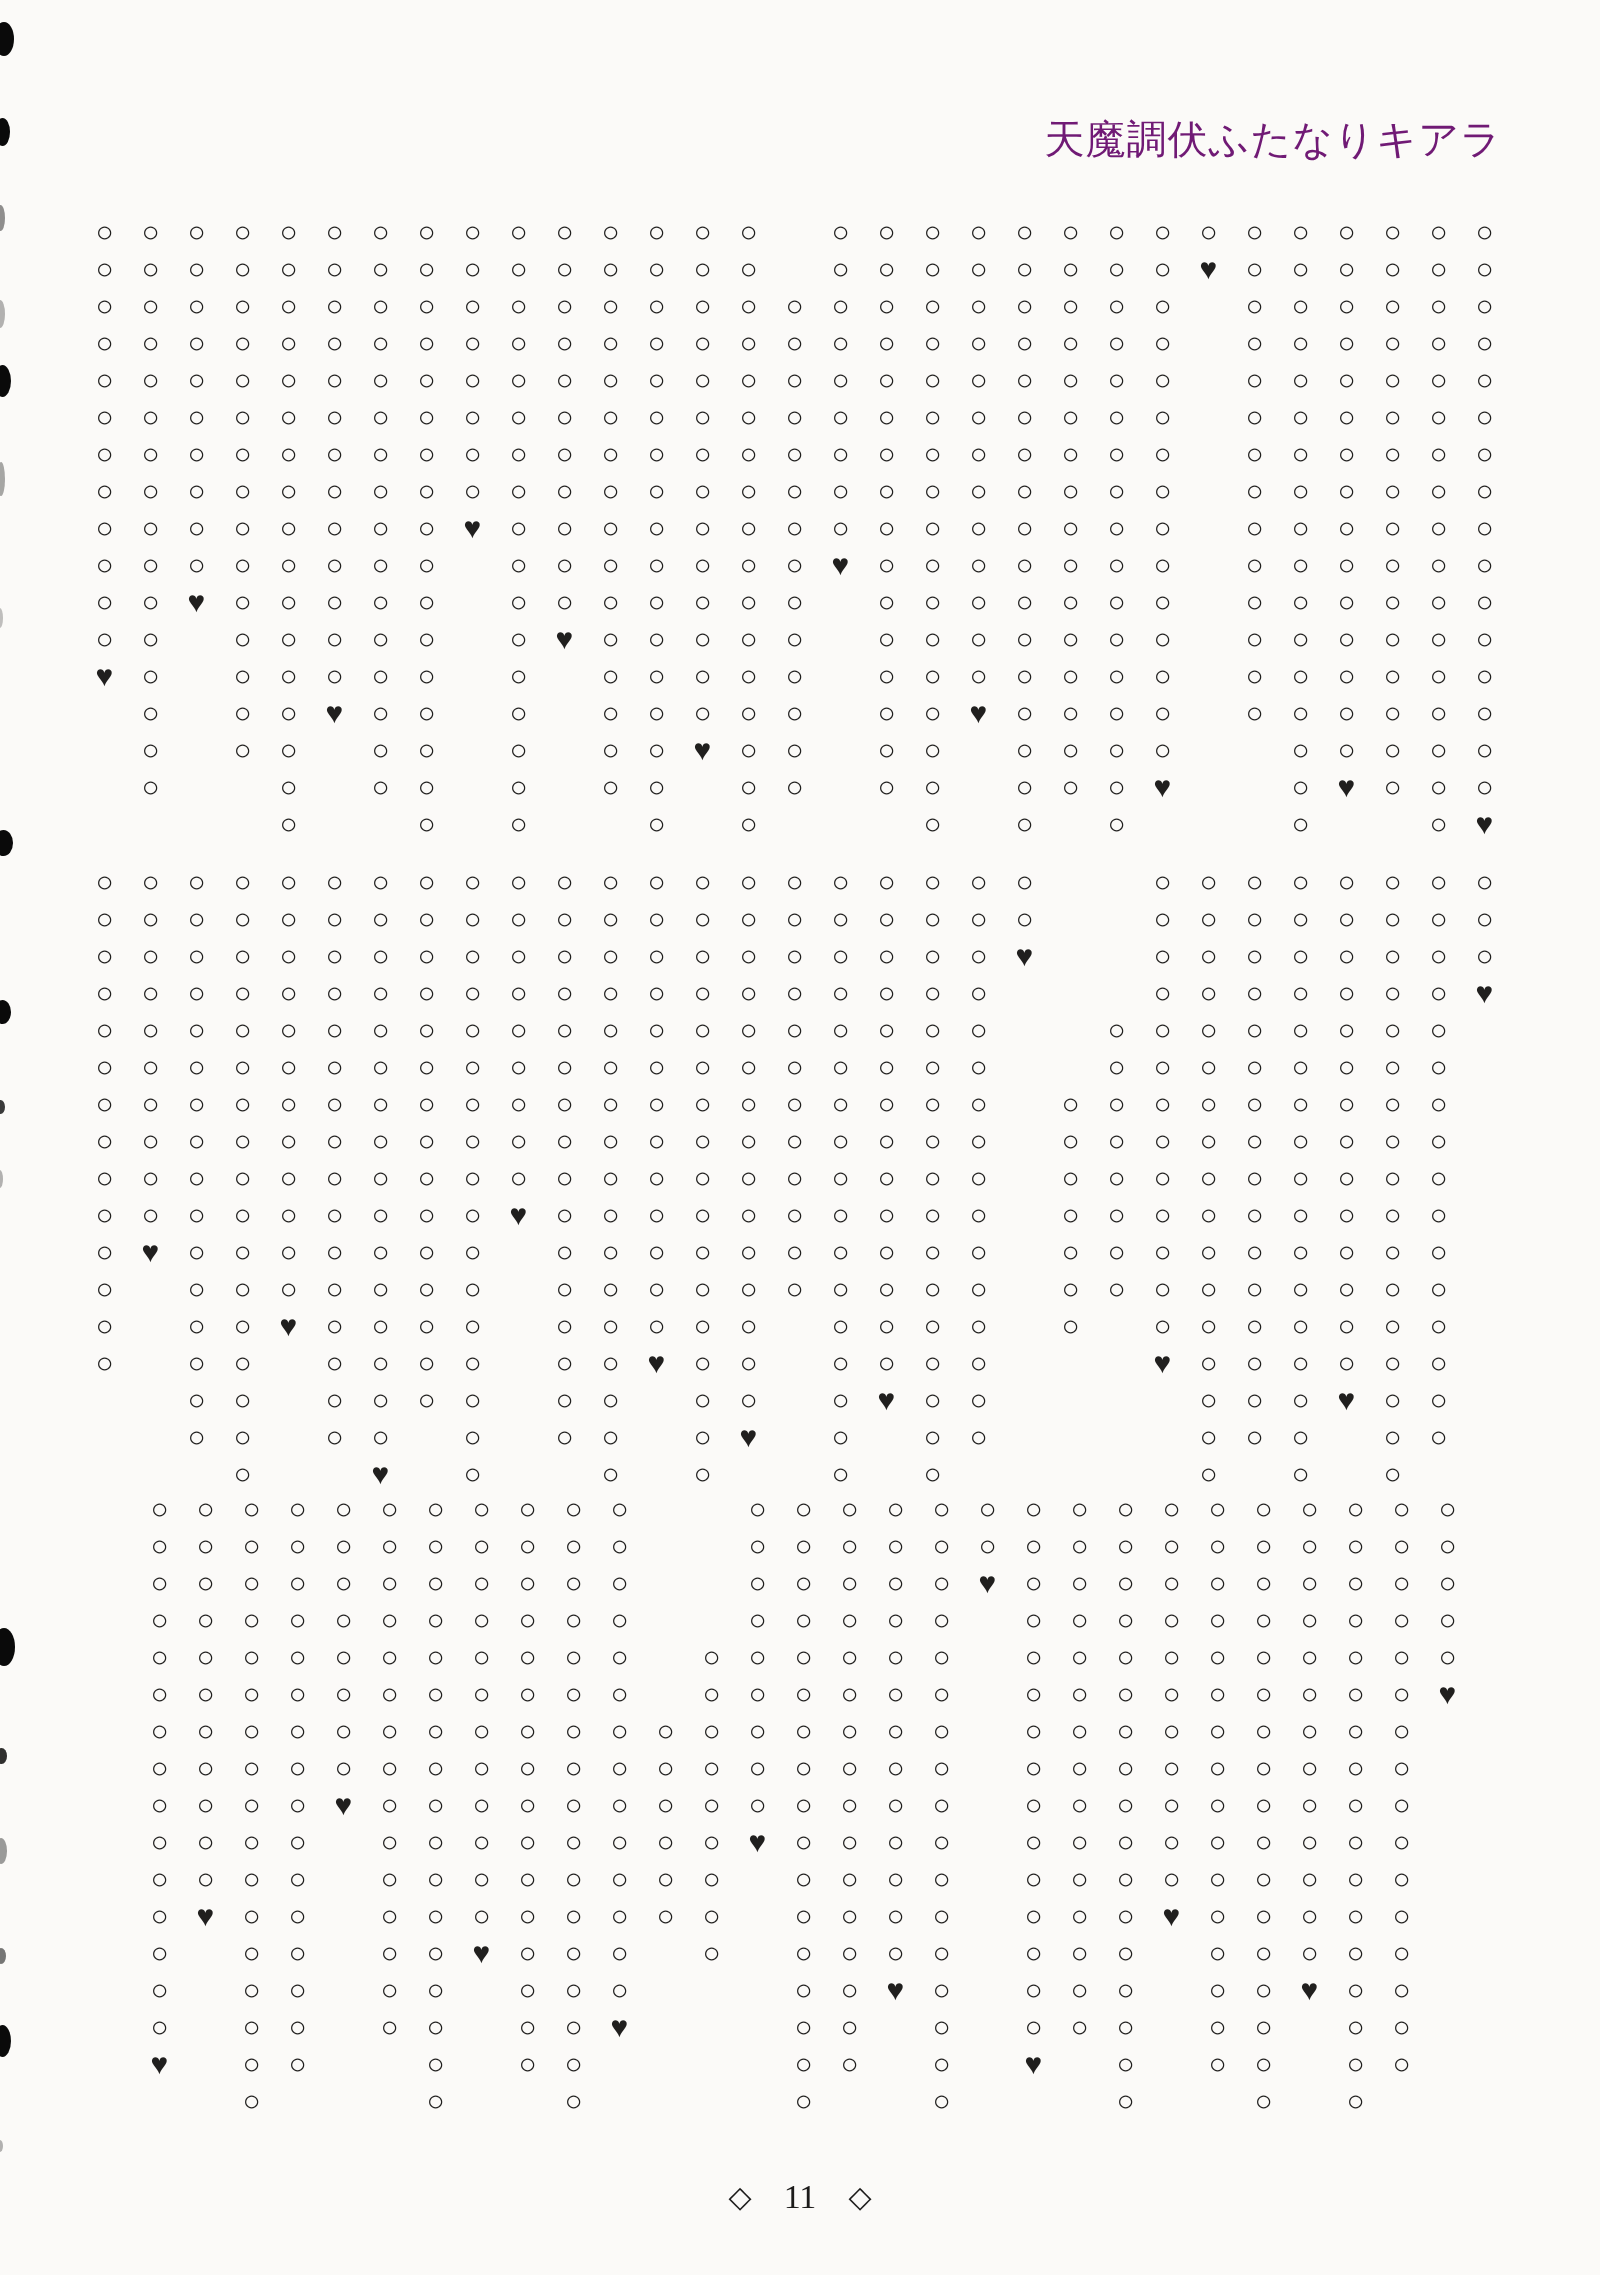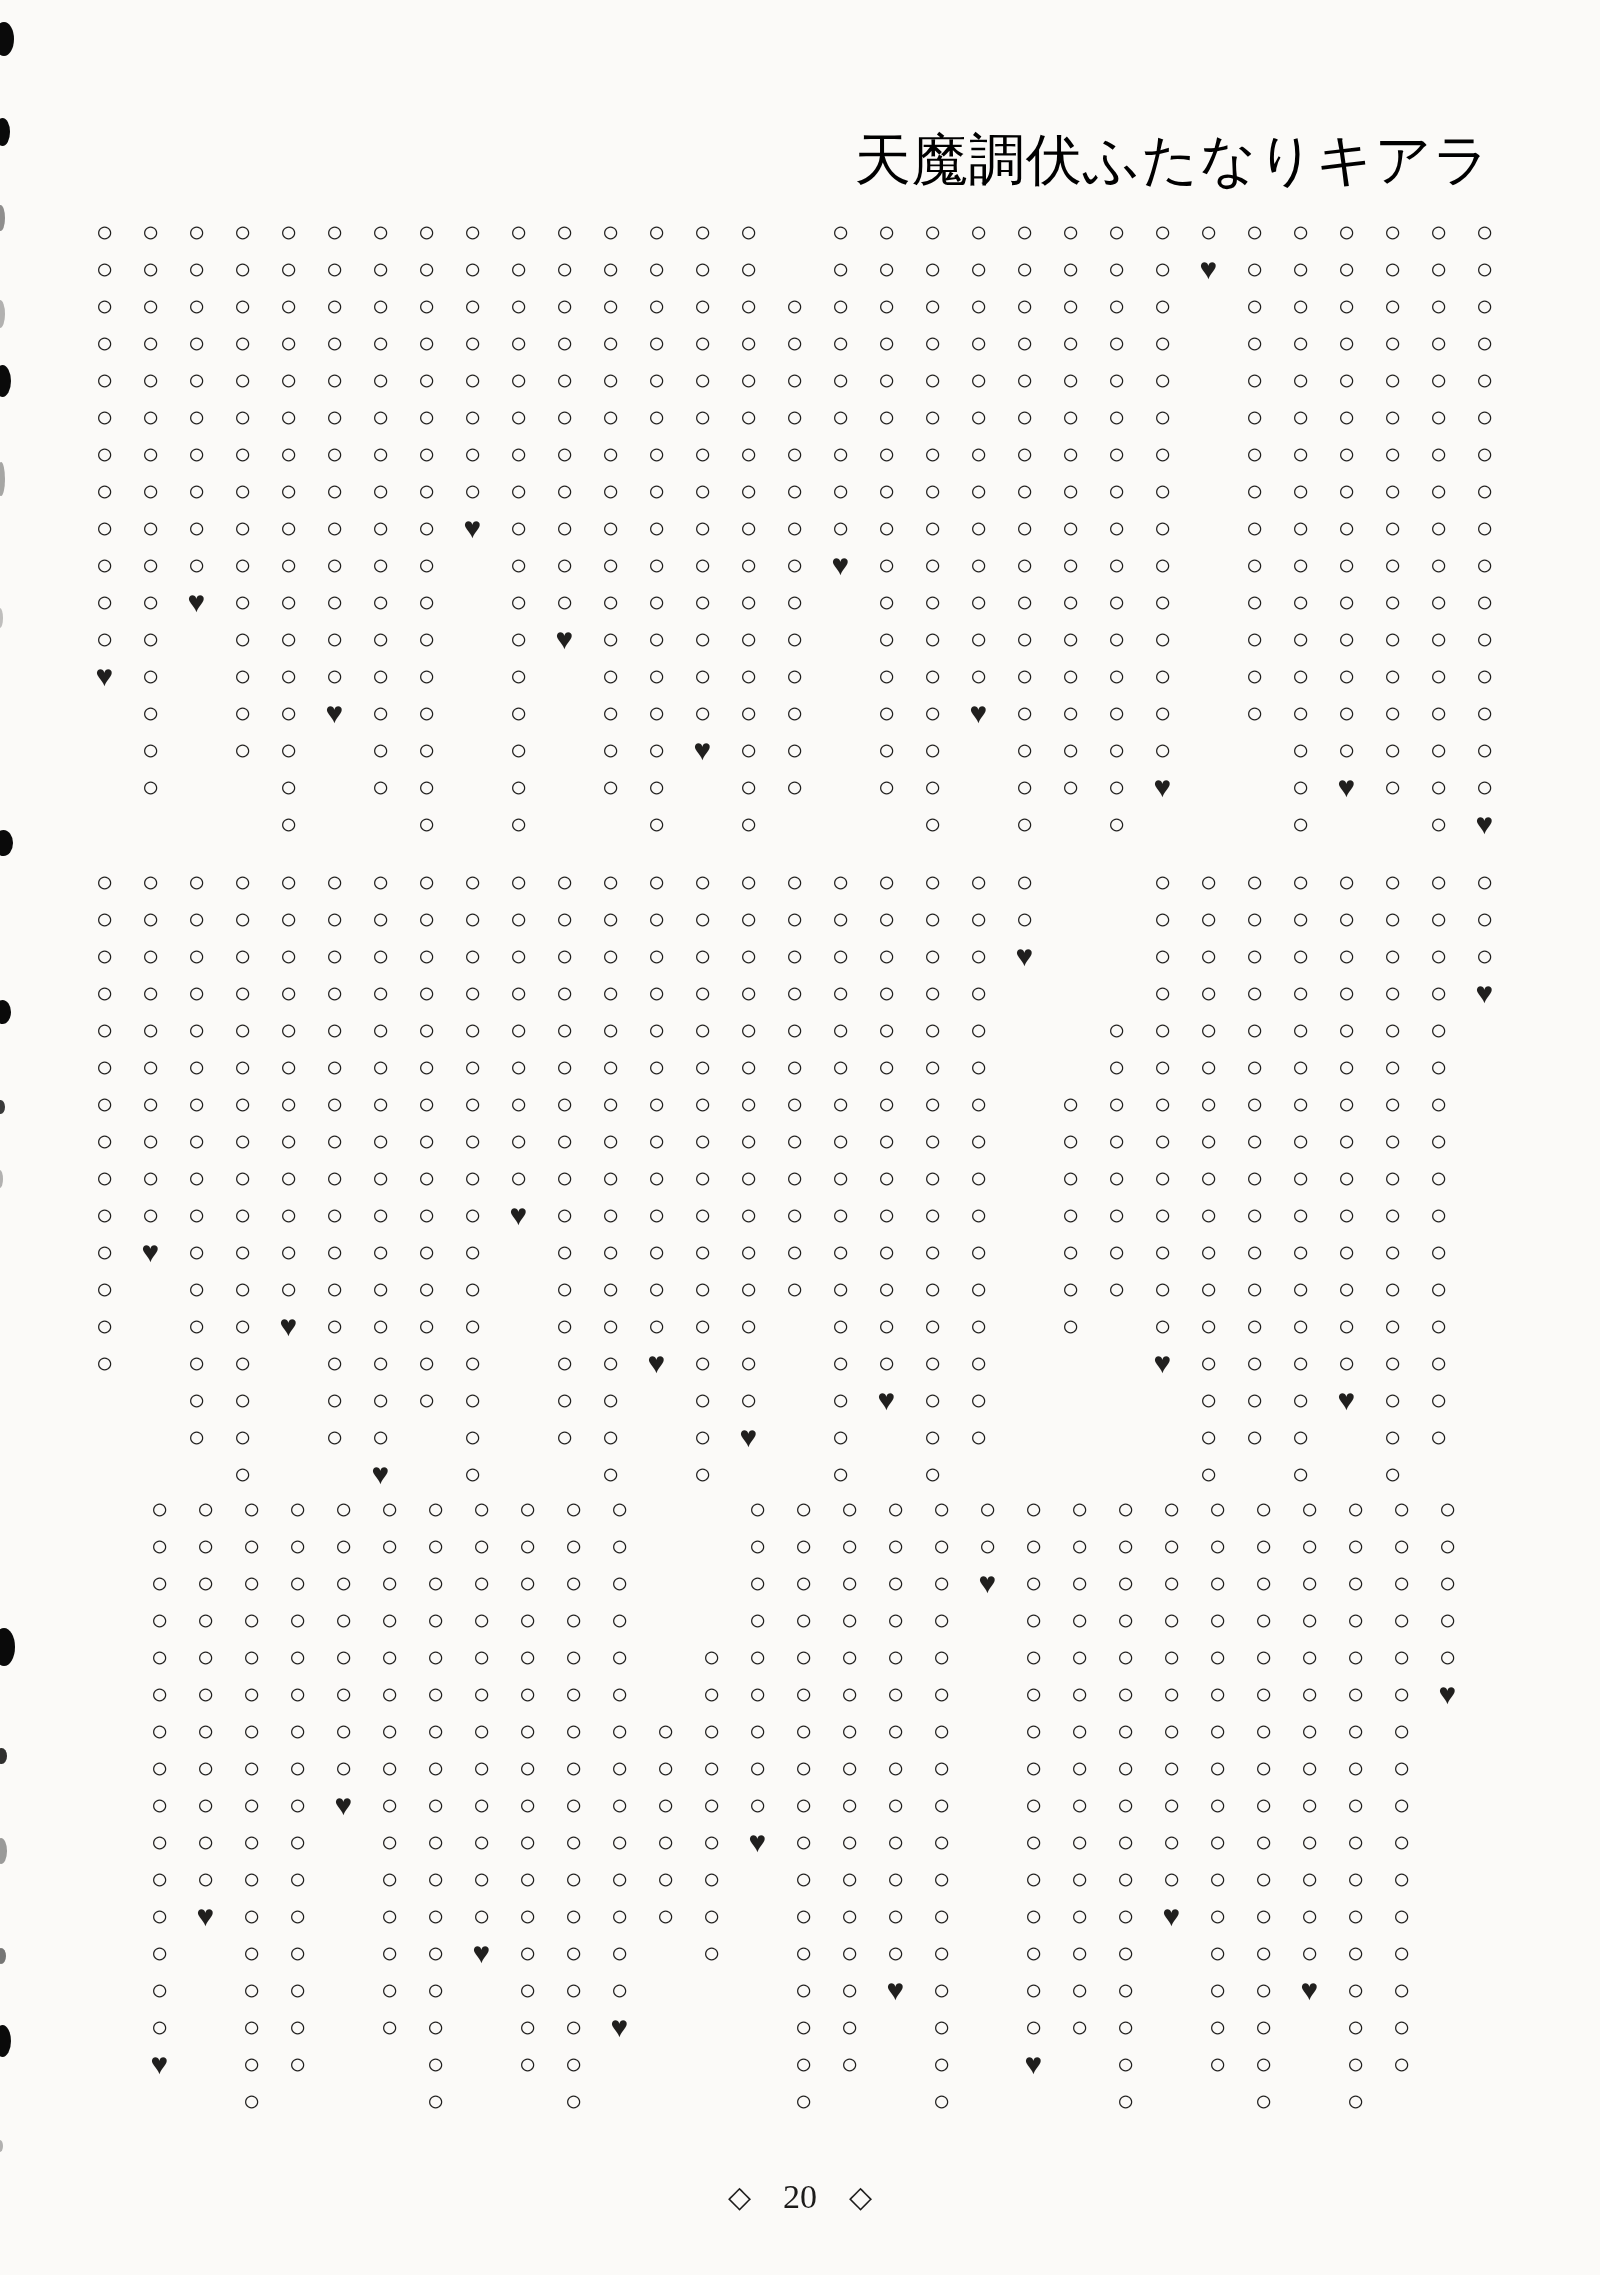--- a/index.html
+++ b/index.html
@@ -16,26 +16,26 @@
   .page {
     position: absolute;
     inset: 0;
     width: 1600px;
     height: 2275px;
   }
   .title {
     position: absolute;
     top: 108px;
     right: 94px;
-    margin: 15px;
-    font-size: 56px;
+    margin: 4px;
+    font-size: 40px;
     font-weight: 500;
     letter-spacing: 1px;
     white-space: nowrap;
-    color: #000000;
+    color: #701a75;
   }
   .band {
     position: absolute;
     writing-mode: vertical-rl;
     text-orientation: upright;
     white-space: pre;
     font-size: 30px;
     line-height: 46px;
     letter-spacing: 4px;
     color: #201f1e;
@@ -179,17 +179,17 @@
 ○○○○○○○○○○○○○○○○○
 ○○○○○○○○○○○○○○○
 ○○○○○○○○♥
 ○○○○○○○○○○○○○○○○
 ○○○○○○○○○○○○○○○○○
 ○○○○○○○○○○○♥
 ○○○○○○○○○○○○○○○♥</div>
 
   <div class="page-number">
     <span class="diamond">◇</span>
-    <span>20</span>
+    <span>11</span>
     <span class="diamond">◇</span>
   </div>
 
 </div>
 
 </body></html>

